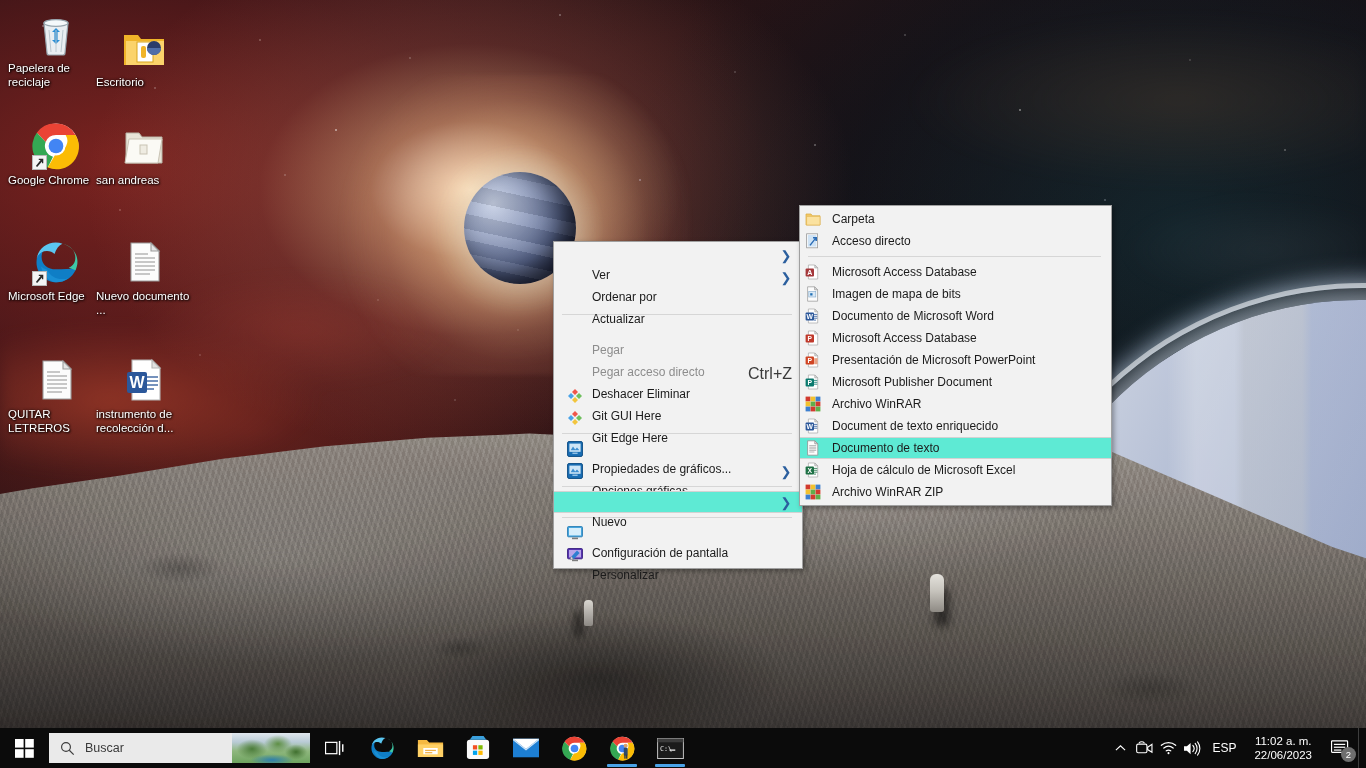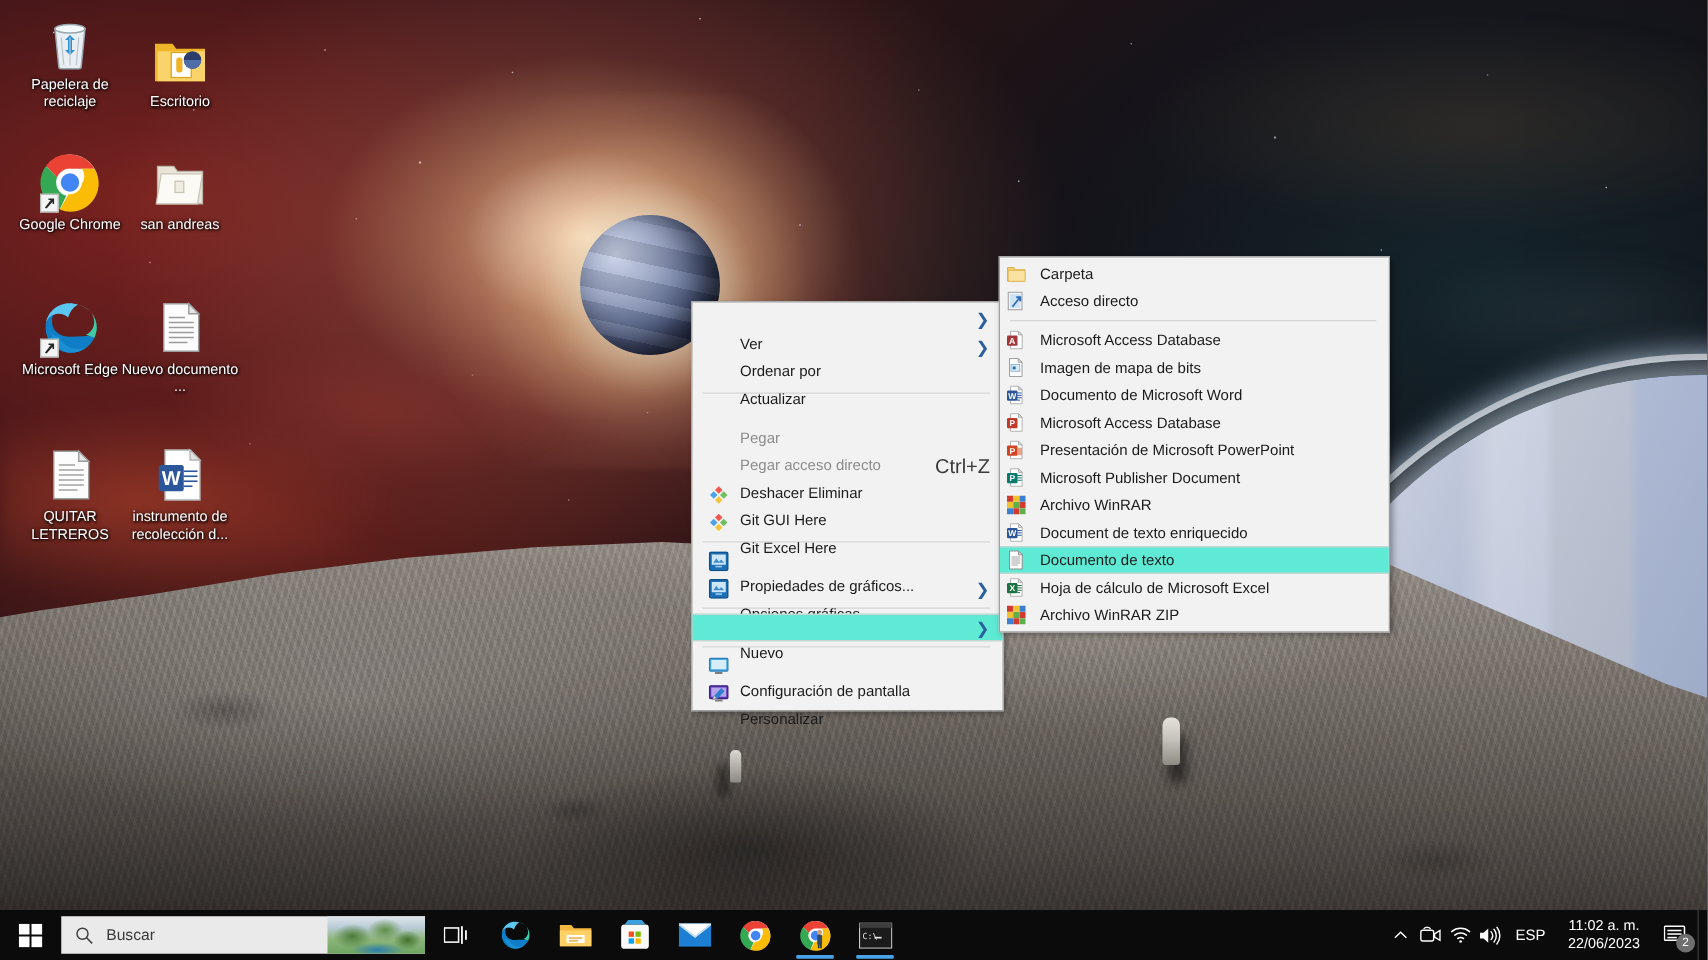--- a/index.html
+++ b/index.html
@@ -122,21 +122,21 @@
     border-radius: 6px 6px 3px 3px;
     box-shadow: 5px 14px 9px rgba(0,0,0,.55); }
   #wp-astro-2 { left: 584px; top: 600px; width: 9px; height: 26px;
     background: linear-gradient(180deg, #d9d6d0, #8d8984);
     border-radius: 4px 4px 2px 2px;
     box-shadow: -10px 11px 7px rgba(0,0,0,.45); }
 
   
   #icon-grid { position: absolute; left: 0; top: 4px; width: 200px; }
   .dk-icon {
-    position: absolute; width: 96px; text-align: center;
+    position: absolute; width: 96px; text-align: left;
     cursor: default; user-select: none;
   }
   .dk-icon .glyph {
     width: 48px; height: 48px; margin: 0 auto 4px; position: relative;
   }
   .dk-icon .lbl {
     font-size: 11.5px; color: #fff; line-height: 13.5px;
     text-shadow: 0 0 3px rgba(0,0,0,.95), 1px 1px 2px rgba(0,0,0,.9);
     word-wrap: break-word;
   }
@@ -193,21 +193,21 @@
   #taskbar {
     position: absolute; left: 0; bottom: 0; width: 1366px; height: 40px;
     background: #0b0b0b; display: flex; align-items: center;
     color: #fff; font-size: 12px; user-select: none;
   }
   #start-btn {
     width: 48px; height: 40px; display: flex; align-items: center; justify-content: center;
     cursor: default;
   }
   #search-box {
-    width: 291px; height: 30px; margin-left: 1px;
+    width: 261px; height: 30px; margin-left: 1px;
     background: #eaeaea; color: #333;
     display: flex; align-items: center; position: relative; overflow: hidden;
     cursor: text;
   }
   #search-box .s-ico { width: 36px; display: flex; align-items: center; justify-content: center; }
   #search-box .s-txt { font-size: 12.5px; color: #3a3a3a; }
   #search-thumb {
     position: absolute; right: 0; top: 0; width: 78px; height: 30px;
     background:
       radial-gradient(ellipse 22px 14px at 20px 16px, #4b7c3a, transparent 70%),
@@ -416,21 +416,21 @@
       </div>
       <div class="ctx-item">
         <span class="ic">
           <svg class="mi" viewBox="0 0 16 16">
         <polygon points="8,1 11,4 8,7 5,4" fill="#f0564a"></polygon>
         <polygon points="4,5 7,8 4,11 1,8" fill="#4aa3e8"></polygon>
         <polygon points="12,5 15,8 12,11 9,8" fill="#6fbf5e"></polygon>
         <polygon points="8,9 11,12 8,15 5,12" fill="#f2c53d"></polygon>
       </svg>
         </span>
-        <span class="tx">Git Excel Here</span>
+        <span class="tx">Git Edge Here</span>
       </div>
       <div class="ctx-sep"></div>
       <div class="ctx-item">
         <span class="ic">
           <svg class="mi" viewBox="0 0 16 16">
         <rect x="0.6" y="0.6" width="14.8" height="14.8" rx="1.4" fill="#1a6fb5" stroke="#0d4d85"></rect>
         <rect x="2.4" y="2.6" width="11.2" height="8.2" fill="#cfe6f7"></rect>
         <path d="M3.6 9.2 L6 5.6 L8.2 8.4 L10 6.6 L12.4 9.2 Z" fill="#3f8fd0"></path>
         <rect x="5.4" y="11.6" width="5.2" height="1.3" fill="#9ec9ea"></rect>
       </svg>

